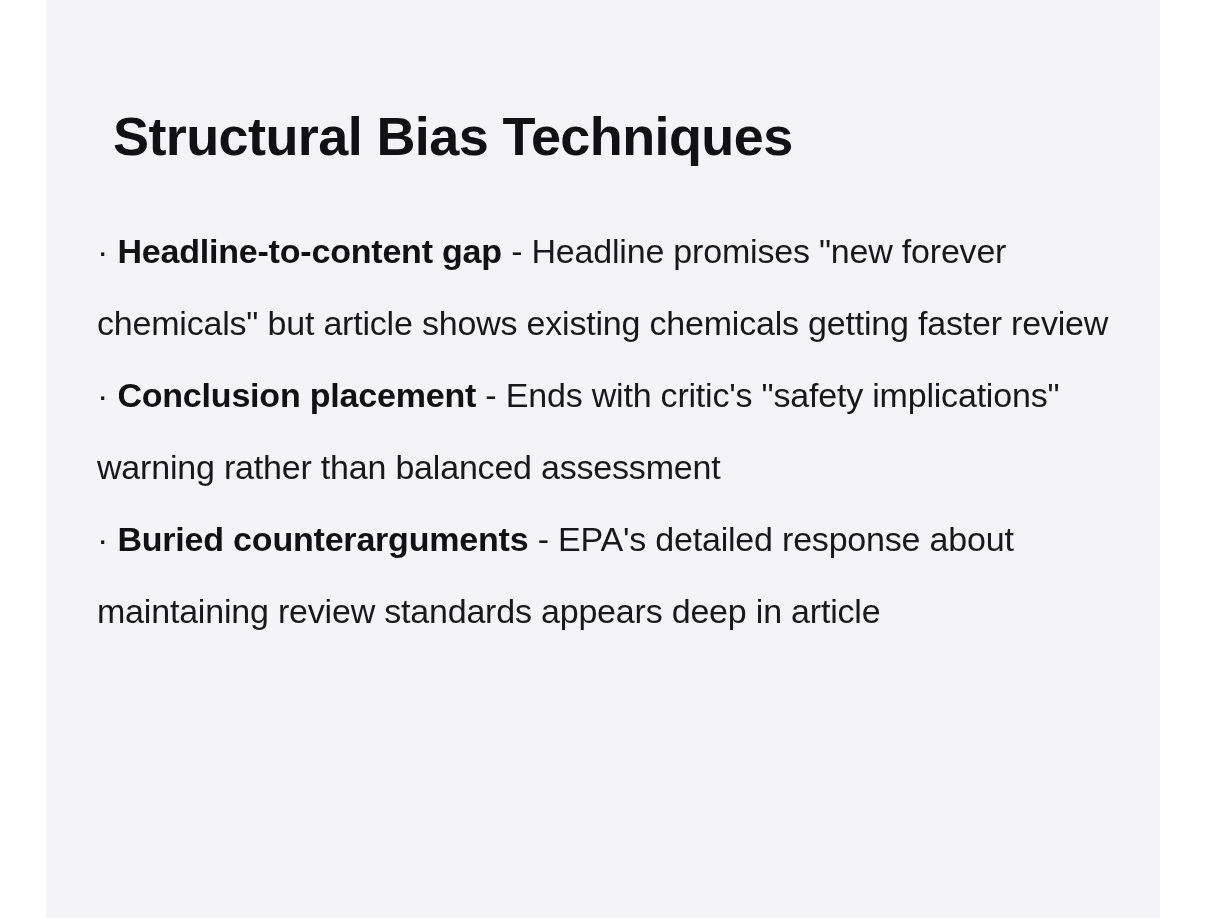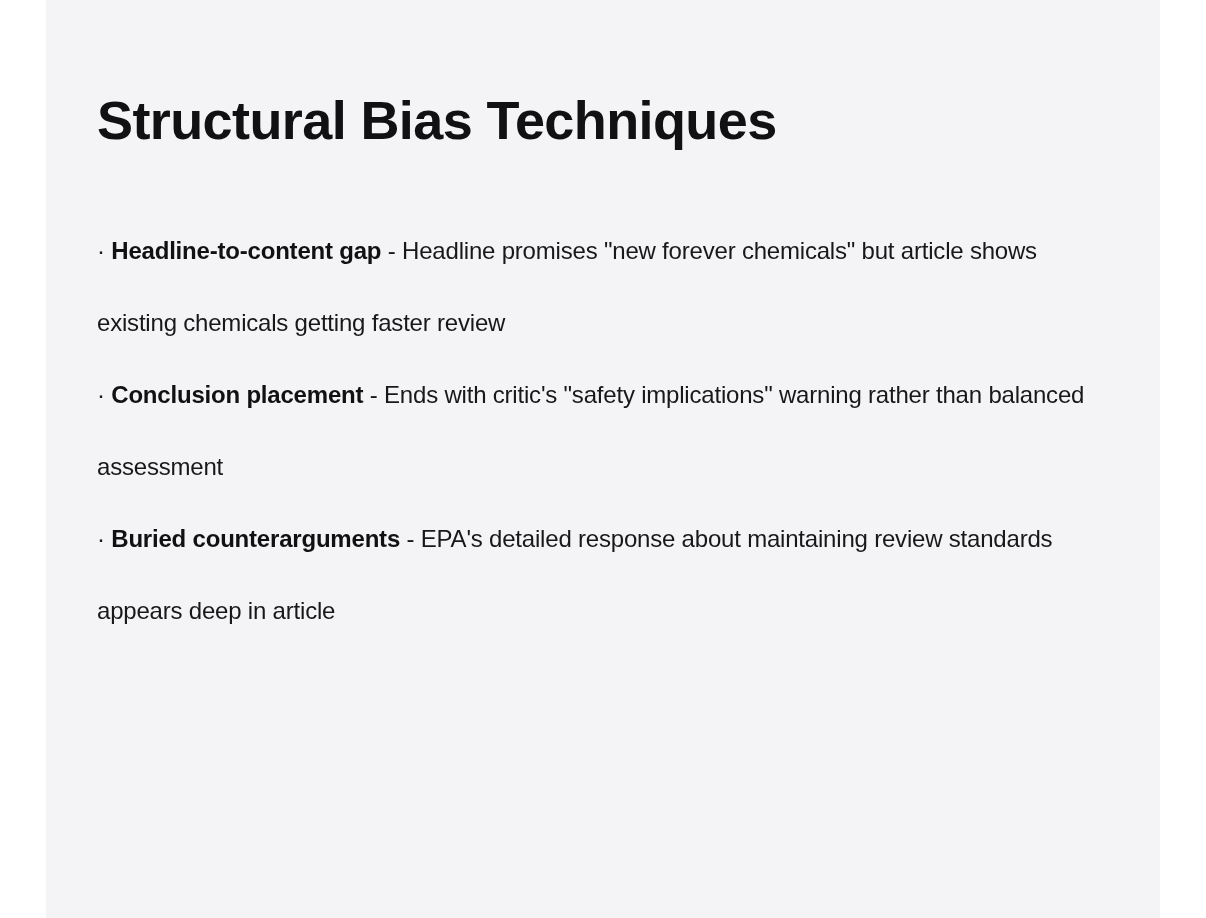--- a/index.html
+++ b/index.html
@@ -24,21 +24,21 @@
     left: 46px;
     top: 0;
     width: 1114px;
     height: 918px;
     background: #f4f4f6;
     box-sizing: border-box;
     padding: 0;
     overflow: hidden;
   }
   .panel-title {
-    margin: 0;
+    margin: 16px;
     padding: 0;
     position: absolute;
     left: 51px;
     top: 93px;
     font-size: 54px;
     font-weight: bold;
     letter-spacing: -0.6px;
     color: #111114;
     line-height: 1.0;
     white-space: nowrap;
@@ -46,21 +46,21 @@
   .bias-list {
     position: absolute;
     left: 51px;
     top: 215px;
     width: 1020px;
     margin: 0;
     padding: 0;
     list-style: none;
   }
   .bias-item {
-    font-size: 24px;
+    font-size: 34px;
     line-height: 72px;
     color: #18181b;
     letter-spacing: -0.2px;
     text-indent: 0;
     margin: 0;
     padding: 0;
     font-weight: normal;
   }
   .bullet-mark {
     color: #18181b;

